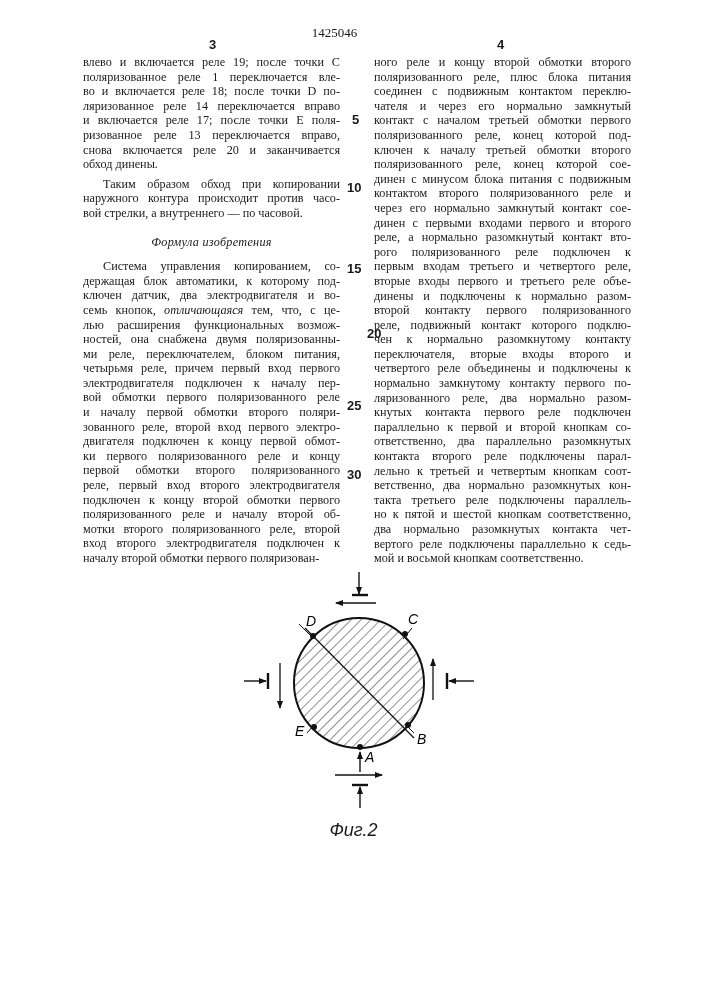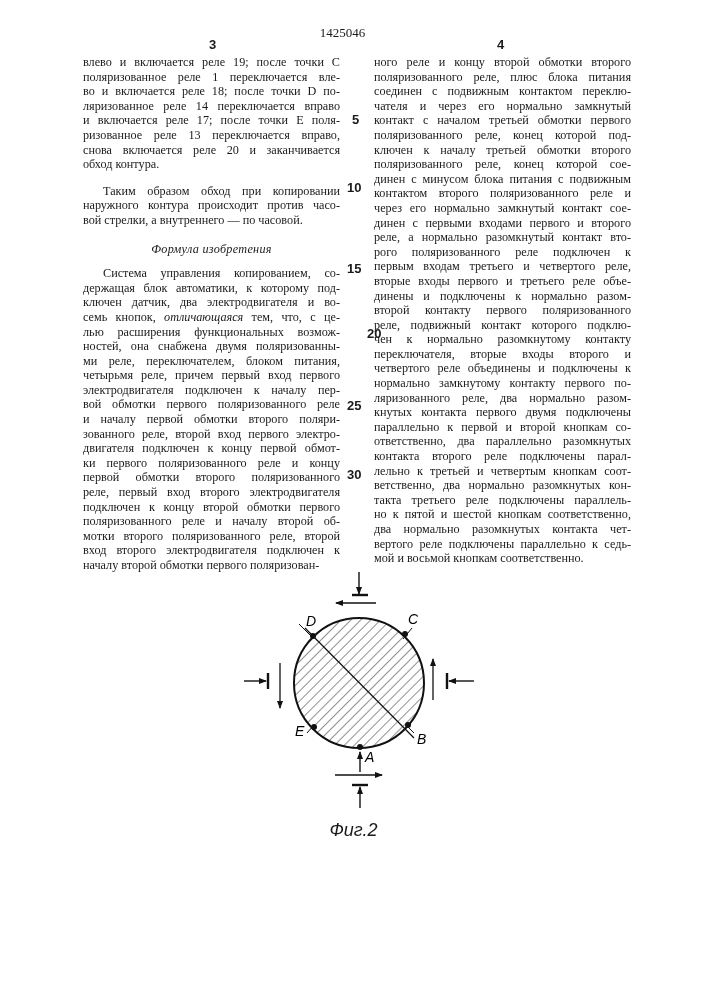--- a/index.html
+++ b/index.html
@@ -1,18 +1,18 @@
 <!DOCTYPE html>
 <html><head>
 <meta charset="utf-8">
 <style>
   html, body { margin: 0; padding: 0; background: #ffffff; }
   body { width: 707px; height: 1000px; position: relative; overflow: hidden;
          font-family: "Liberation Serif", serif; color: #1a1a1a; }
-  .patent-no { position: absolute; top: 25px; left: 16px; width: 653px; text-align: center;
+  .patent-no { position: absolute; top: 25px; left: 8px; width: 653px; text-align: center;
                font-size: 13px; }
   .colno { position: absolute; top: 37px; font-size: 13px; font-weight: bold;
            font-family: "Liberation Sans", sans-serif; }
   .col { position: absolute; top: 55px; width: 257px; font-size: 12.2px; line-height: 14.6px;
          text-align: justify; }
   .col .line { display: block; white-space: nowrap; text-align: justify; text-align-last: justify; }
   .col .line.last { text-align-last: left; }
   .col .indent { padding-left: 20px; }
   .heading { text-align: center; font-style: italic; margin: 14px 0 10px 0; letter-spacing: 0.3px; }
   .lnum { position: absolute; font-size: 13px; font-family: "Liberation Sans", sans-serif; font-weight: bold; }
@@ -30,23 +30,23 @@
 
 <div class="col" style="left:83px;">
   <div id="p1">
       <span class="line">влево и включается реле 19; после точки C</span>
       <span class="line">поляризованное реле 1 переключается вле-</span>
       <span class="line">во и включается реле 18; после точки D по-</span>
       <span class="line">ляризованное реле 14 переключается вправо</span>
       <span class="line">и включается реле 17; после  точки E поля-</span>
       <span class="line">ризованное реле 13 переключается вправо,</span>
       <span class="line">снова включается реле 20 и заканчивается</span>
-      <span class="line last">обход контура.</span>
+      <span class="line last">обход динены.</span>
     </div>
-  <div id="p2" style="margin-top: 12px;">
+  <div id="p2" style="margin-top: 5px;">
       <span class="line indent">Таким образом обход при копировании</span>
       <span class="line">наружного контура происходит против часо-</span>
       <span class="line last">вой стрелки, а внутреннего — по часовой.</span>
     </div>
   <div class="heading">Формула изобретения</div>
   <div id="claim">
       <span class="line indent">Система управления копированием, со-</span>
       <span class="line">держащая блок автоматики, к которому под-</span>
       <span class="line">ключен датчик, два электродвигателя и во-</span>
       <span class="line">семь кнопок, <em>отличающаяся</em> тем, что, с це-</span>
@@ -89,21 +89,21 @@
       <span class="line">первым входам третьего и четвертого реле,</span>
       <span class="line">вторые входы первого и третьего реле объе-</span>
       <span class="line">динены и подключены к нормально разом-</span>
       <span class="line">второй контакту первого поляризованного</span>
       <span class="line">реле, подвижный контакт которого подклю-</span>
       <span class="line">чен к нормально разомкнутому контакту</span>
       <span class="line">переключателя, вторые входы второго и</span>
       <span class="line">четвертого реле объединены и подключены к</span>
       <span class="line">нормально замкнутому контакту первого по-</span>
       <span class="line">ляризованного реле, два нормально разом-</span>
-      <span class="line">кнутых контакта первого двумя подключены</span>
+      <span class="line">кнутых контакта первого реле подключен</span>
       <span class="line">параллельно к первой и второй кнопкам со-</span>
       <span class="line">ответственно, два параллельно разомкнутых</span>
       <span class="line">контакта второго реле подключены парал-</span>
       <span class="line">лельно к третьей и четвертым кнопкам соот-</span>
       <span class="line">ветственно, два нормально разомкнутых кон-</span>
       <span class="line">такта третьего реле подключены параллель-</span>
       <span class="line">но к пятой и шестой кнопкам соответственно,</span>
       <span class="line">два нормально разомкнутых контакта чет-</span>
       <span class="line">вертого реле подключены параллельно к седь-</span>
       <span class="line last">мой и восьмой  кнопкам соответственно.</span>

